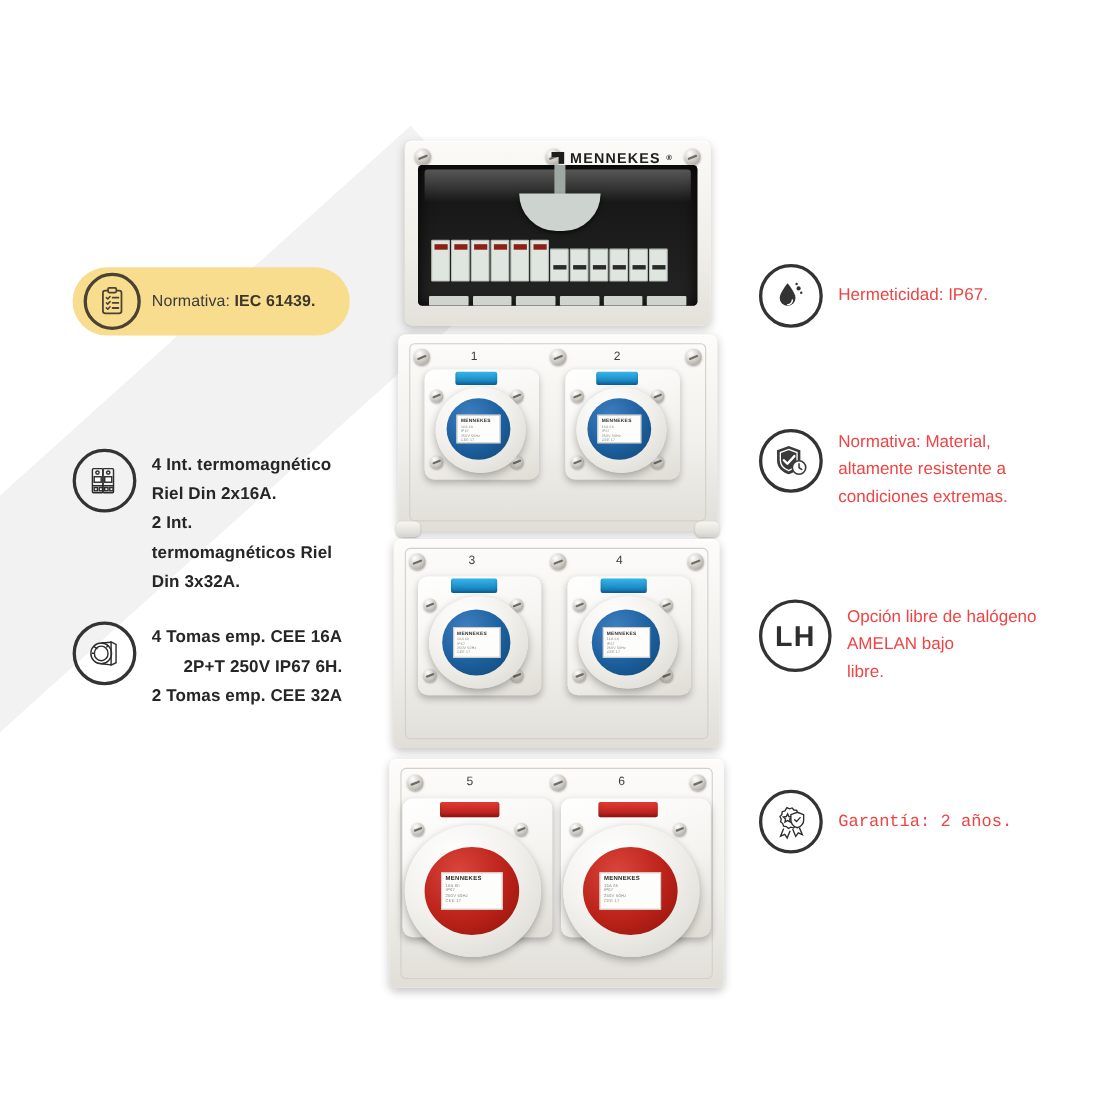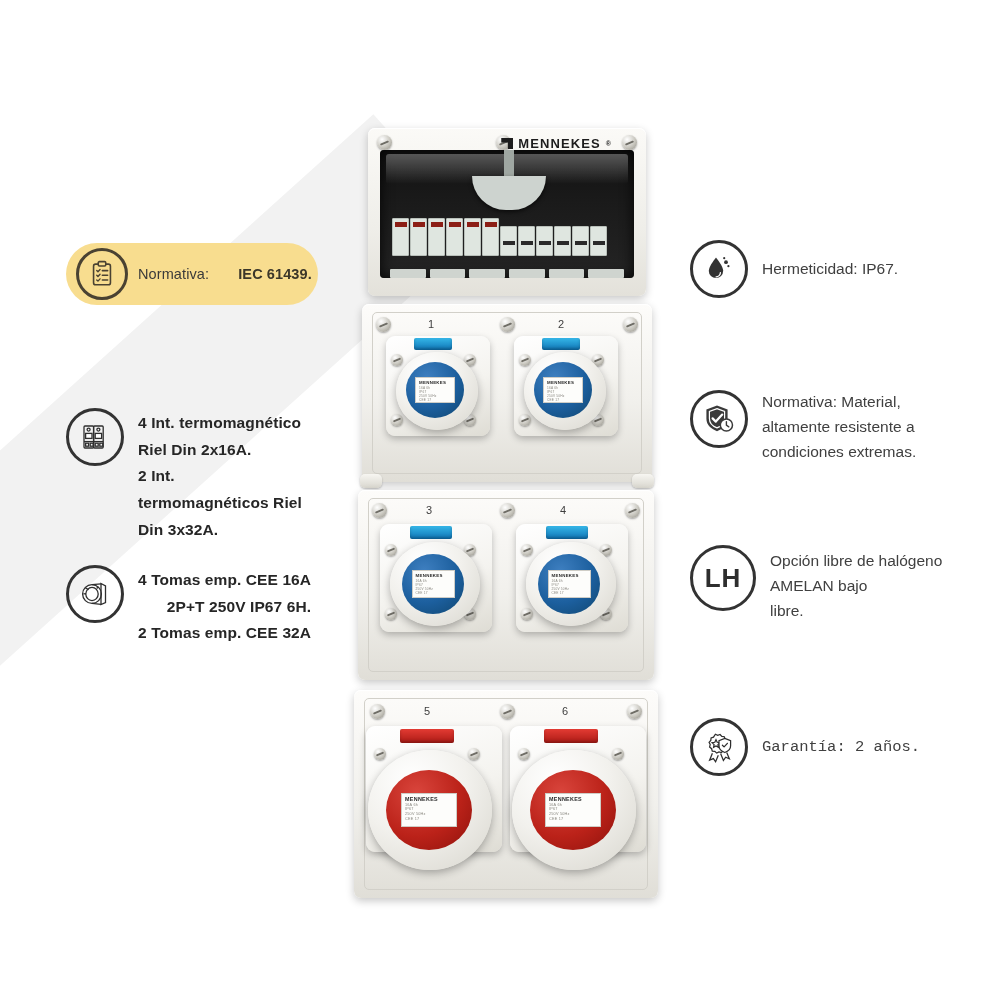--- a/index.html
+++ b/index.html
@@ -32,36 +32,36 @@
     border:3px solid #333333;box-sizing:border-box;
     display:flex;align-items:center;justify-content:center;
     background:transparent;
   }
   .icon-circle svg{display:block;}
   .feat-text{
     font-size:15.5px;line-height:1.72;color:#2b2b2b;
     letter-spacing:.1px;padding-top:2px;
   }
   .feat-text .lbl{font-weight:400;color:#3a3a3a;}
-  .feat-text .val{font-weight:700;color:#222;margin-left:25px;}
+  .feat-text .val{font-weight:700;color:#222;}
   .bold-block{font-weight:700;color:#262626;}
 
   
   #pill{
     position:absolute;left:66px;top:243px;
     width:252px;height:62px;border-radius:31px;
     background:#f8dd8f;display:flex;align-items:center;gap:10px;
     padding-left:10px;box-sizing:border-box;
   }
   #pill .icon-circle{border-color:#4a4232;width:52px;height:52px;flex:0 0 52px;}
   #pill .feat-text{font-size:14.5px;color:#46402f;padding-top:0;}
   #pill .val{color:#3b3629;font-weight:700;}
 
   
-  .right-text{font-size:15.5px;line-height:1.6;color:#404040;}
+  .right-text{font-size:15.5px;line-height:1.6;color:#ef4444;}
 
   
   #product{
     position:absolute;left:352px;top:128px;width:310px;height:772px;
   }
   .enclosure{
     position:absolute;background:#f3f2ee;
     border-radius:8px;
     box-shadow:0 3px 9px rgba(0,0,0,.22), inset 0 1px 0 #ffffff;
   }

